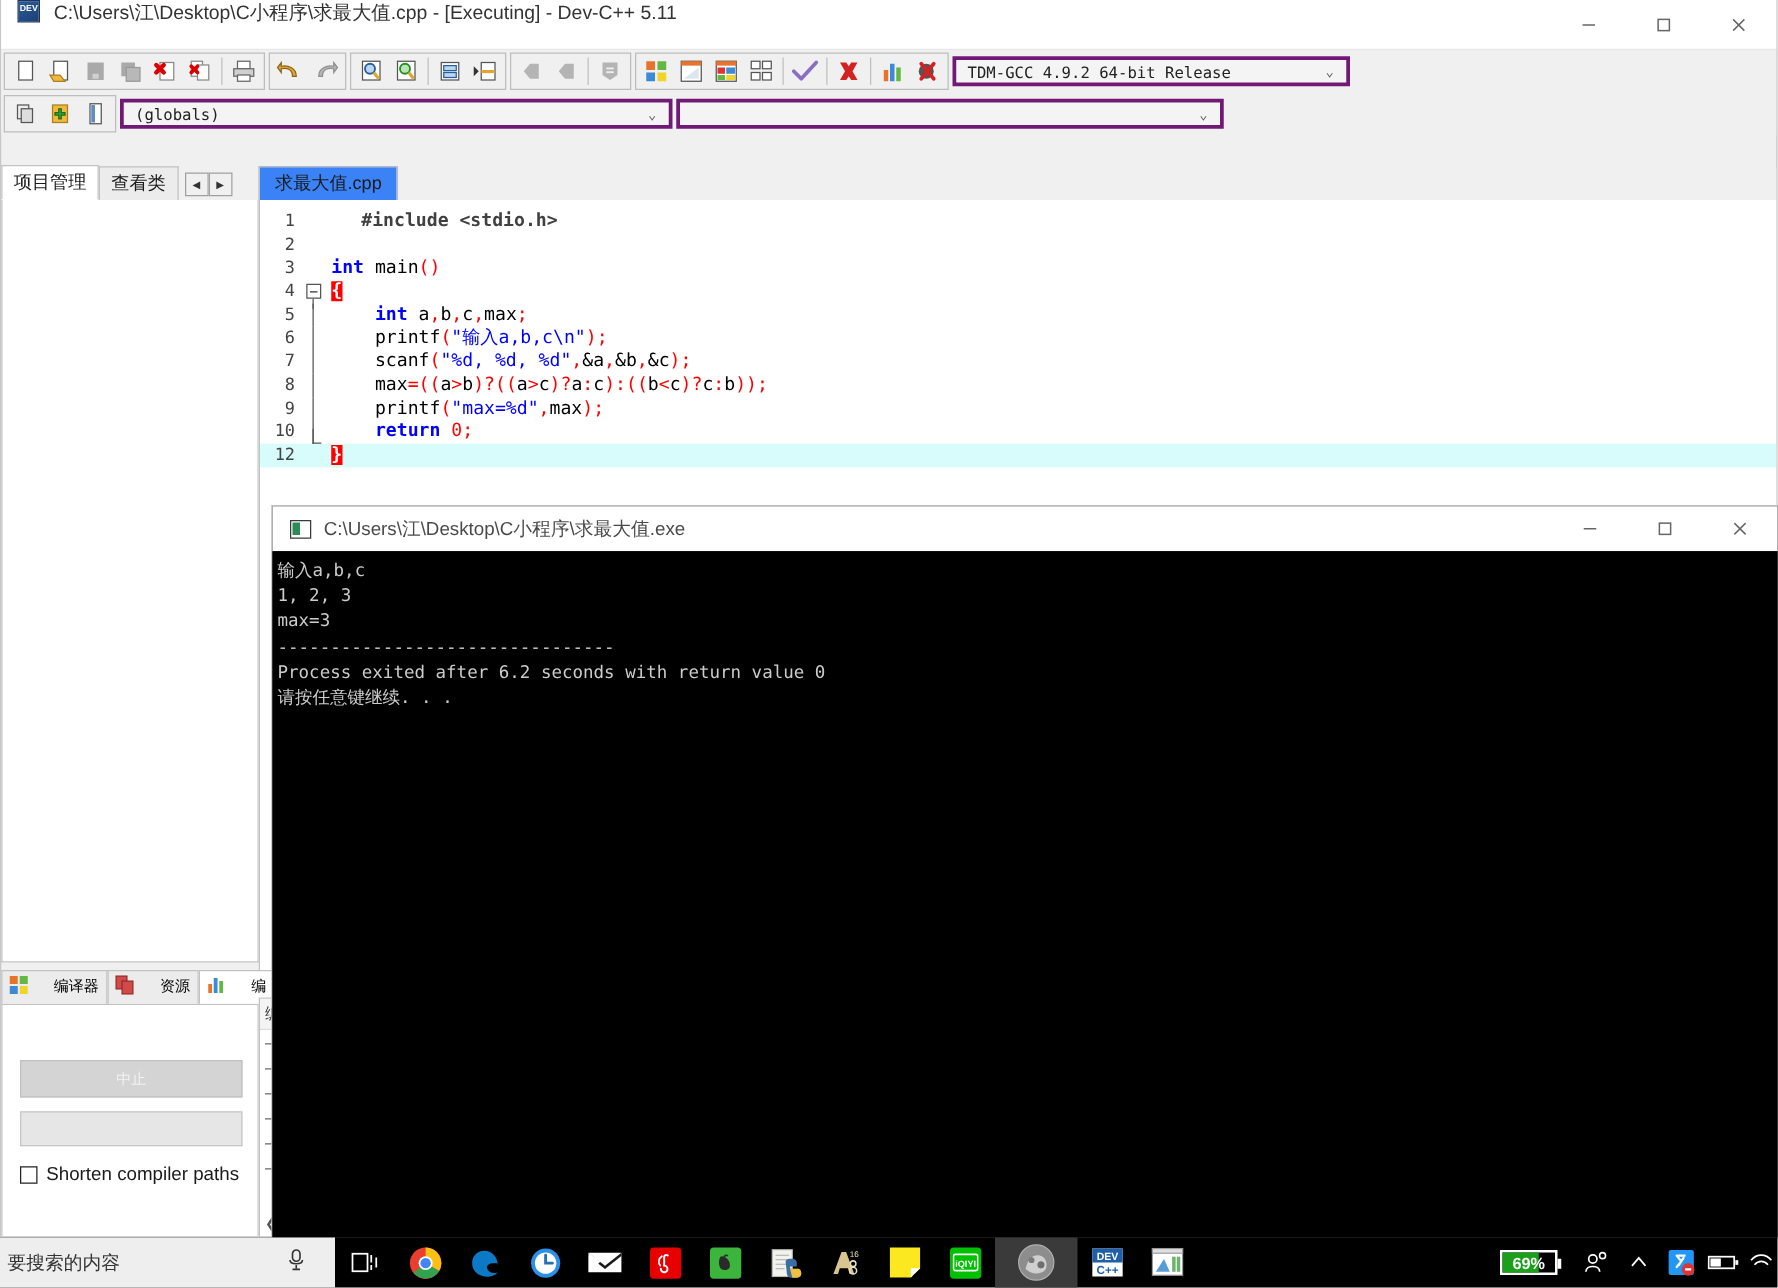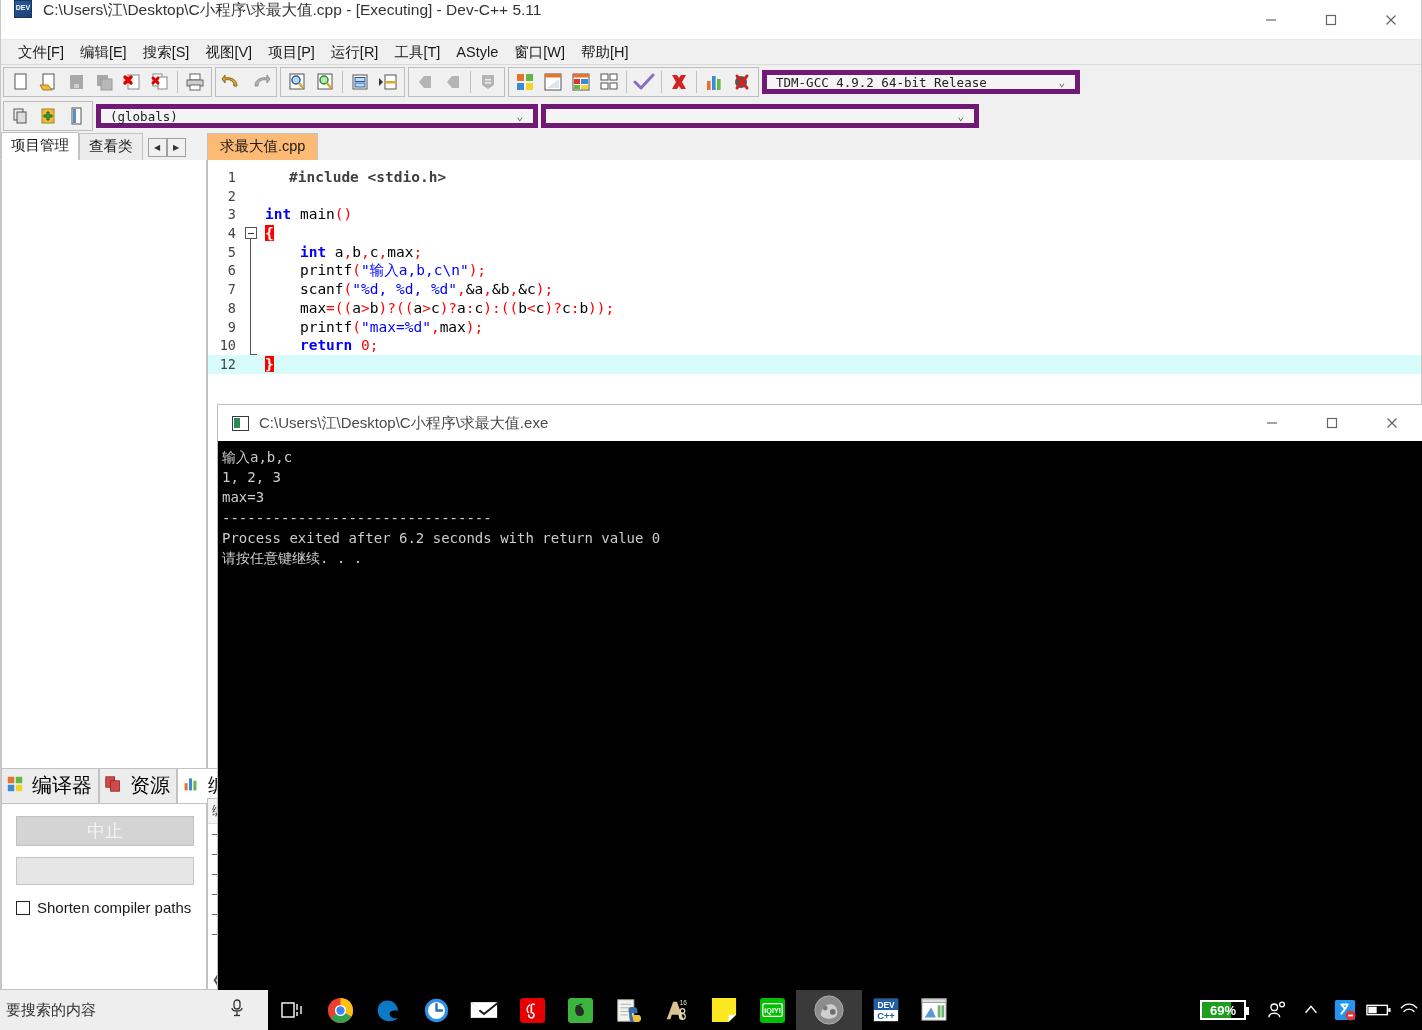--- a/index.html
+++ b/index.html
@@ -69,21 +69,21 @@
     margin-right: 3px; padding: 0 2px;
   }
   .tb-btn {
     width: 28px; height: 26px; display: flex;
     align-items: center; justify-content: center;
   }
   .tb-sep { width: 1px; height: 22px; background: #c0c0c0; margin: 0 3px; }
 
   
   .combo {
-    height: 24px; border: 5px solid #701a75; background: #f4f4f4;
+    height: 24px; border: 3px solid #701a75; background: #f4f4f4;
     display: flex; align-items: center; position: relative;
     font-family: "DejaVu Sans Mono", monospace;
     font-size: 12.5px; color: #222;
   }
   .combo .ctext { padding-left: 9px; white-space: nowrap; }
   .combo .carrow {
     margin-left: auto; margin-right: 10px;
     color: #555; font-size: 11px;
   }
   #compiler-combo { width: 318px; }
@@ -111,21 +111,21 @@
     justify-content: center; font-size: 8px; color: #333;
   }
 
   .tabstrip-editor {
     position: absolute; left: 206px; top: 134px;
     right: 0; height: 26px; display: flex; align-items: flex-end;
     background: #f0f0f0;
   }
   .tab-file {
     font-size: 14.5px; padding: 3px 12px 4px 12px;
-    background: #fdba74; border: 1px solid #c2c2c2; border-bottom: none;
+    background: #3b82f6; border: 1px solid #c2c2c2; border-bottom: none;
     color: #1a1a1a;
   }
 
   
   #project-panel {
     position: absolute; left: 0; top: 160px;
     width: 206px; height: 610px;
     background: #ffffff; border: 1px solid #c2c2c2; border-top: none;
   }
 
@@ -181,34 +181,34 @@
   .n  { color: #ff0000; }                       
   .pl { color: #000000; }    
   .brace-hl { background: #ff0000; color: #ffffff; font-weight: bold; }
 
   
   #bottom-panel {
     position: absolute; left: 0; top: 775px; width: 206px; height: 215px;
   }
   .bp-tabs { display: flex; align-items: flex-end; height: 28px; }
   .bp-tab {
-    display: flex; align-items: center; gap: 9px;
-    font-size: 20px; padding: 3px 6px 4px 5px;
+    display: flex; align-items: center; gap: 20px;
+    font-size: 12px; padding: 3px 6px 4px 5px;
     border: 1px solid #c2c2c2; border-bottom: none; background: #ececec;
     white-space: nowrap;
   }
   .bp-tab.active { background: #ffffff; }
   .bp-body {
     height: 187px; background: #ffffff;
     border: 1px solid #c2c2c2; padding: 12px 14px;
   }
   .btn-disabled {
     width: 178px; height: 30px; background: #d4d4d4;
-    border: 1px solid #c0c0c0; color: #f2f2f2; font-size: 18px;
-    display: flex; align-items: center; justify-content: center;
+    border: 1px solid #c0c0c0; color: #f2f2f2; font-size: 12px;
+    display: flex; align-items: center; justify-content: center; margin-top: 32px;
   }
   .progress-bar {
     width: 178px; height: 28px; background: #e6e6e6;
     border: 1px solid #c6c6c6; margin-top: 11px;
   }
   .chk-row { display: flex; align-items: center; margin-top: 14px; gap: 7px; }
   .chk-box { width: 14px; height: 14px; border: 1.5px solid #222; background: #fff; }
   .chk-label { font-size: 15px; color: #1a1a1a; }
 
   
@@ -311,32 +311,20 @@
       </div>
       <div class="win-btn">
         <svg width="16" height="16" viewBox="0 0 16 16">
             <line x1="3.5" y1="3.5" x2="12.5" y2="12.5" stroke="#666" stroke-width="1.2"></line>
             <line x1="12.5" y1="3.5" x2="3.5" y2="12.5" stroke="#666" stroke-width="1.2"></line>
           </svg>
       </div>
     </div>
   </div>
 
-  <div class="menubar">
-    <div class="menu-item">文件[F]</div>
-    <div class="menu-item">编辑[E]</div>
-    <div class="menu-item">搜索[S]</div>
-    <div class="menu-item">视图[V]</div>
-    <div class="menu-item">项目[P]</div>
-    <div class="menu-item">运行[R]</div>
-    <div class="menu-item">工具[T]</div>
-    <div class="menu-item">AStyle</div>
-    <div class="menu-item">窗口[W]</div>
-    <div class="menu-item">帮助[H]</div>
-  </div>
 
   <div class="toolbar-row">
 
     <div class="tb-group">
       <div class="tb-btn">
         <svg width="20" height="20" viewBox="0 0 20 20">
             <rect x="5" y="2" width="11" height="15" fill="#fff" stroke="#555"></rect>
           </svg>
         </div>
       <div class="tb-btn">

